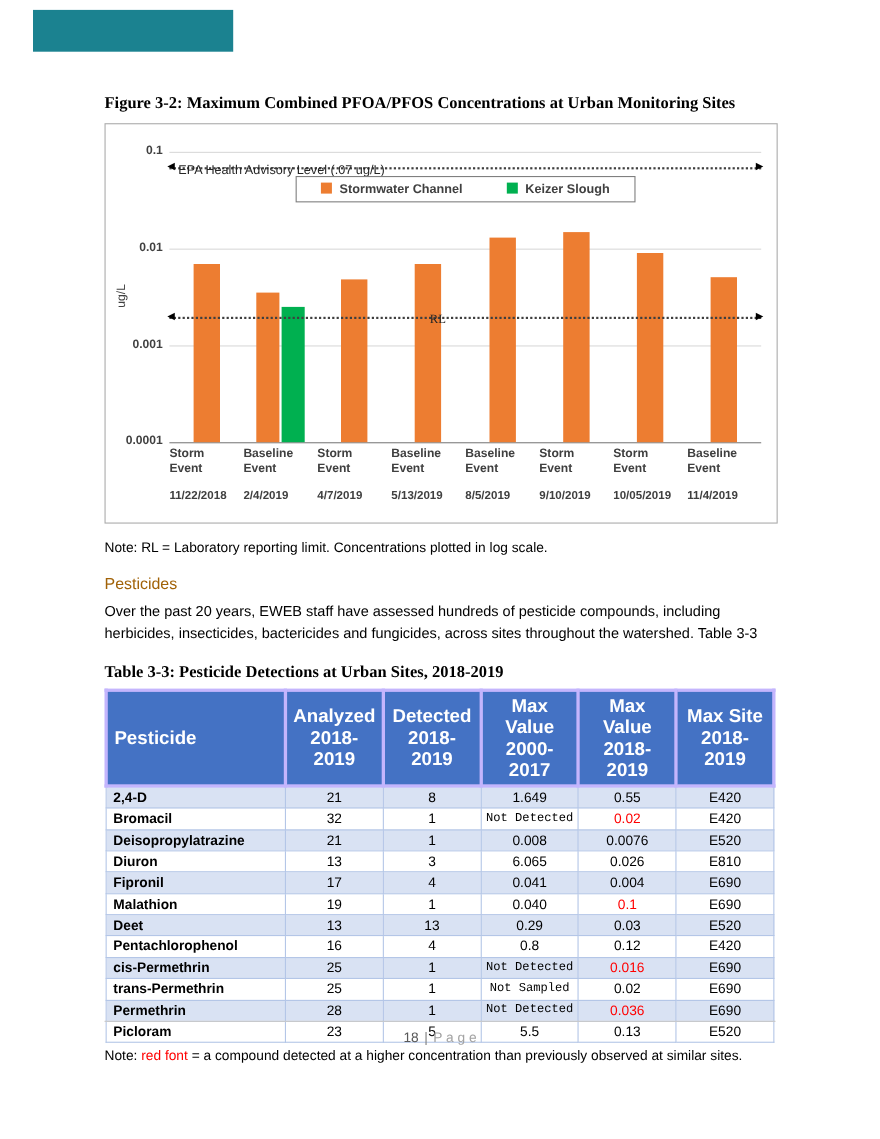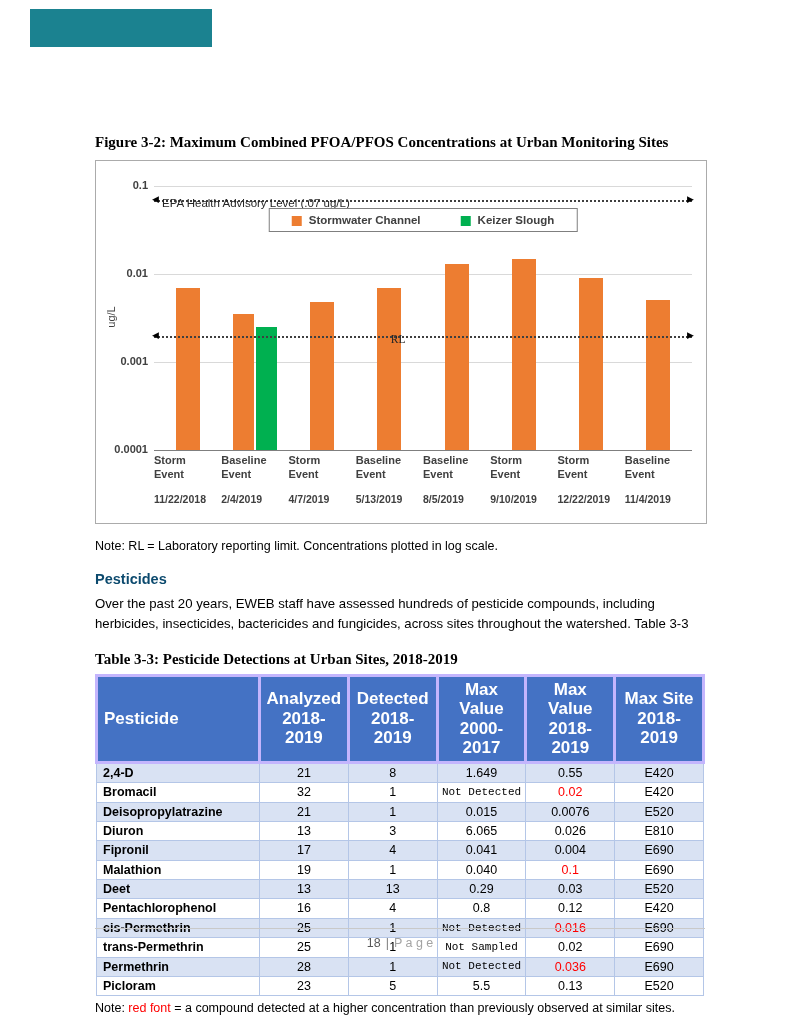--- a/index.html
+++ b/index.html
@@ -1,43 +1,43 @@
 <!DOCTYPE html>
 <html><head>
 <meta charset="utf-8">
 <style>
   html,body{margin:0;padding:0;}
   body{width:800px;height:1035px;background:#ffffff;font-family:"Liberation Sans",sans-serif;color:#000;}
   .page{position:relative;width:800px;height:1035px;overflow:hidden;background:#fff;}
   .band{position:absolute;left:30px;top:9px;width:182px;height:38px;}
   .content{position:absolute;left:95px;top:86px;width:612px;}
 
-  .fig-title{font-family:"Liberation Serif",serif;font-weight:bold;font-size:15px;color:#000;margin-top:48px;}
+  .fig-title{font-family:"Liberation Serif",serif;font-weight:bold;font-size:15px;color:#000;}
   .chart{position:relative;margin-top:9px;width:610px;height:362px;border:1px solid #ABABAB;background:#fff;}
   .ylabel{position:absolute;left:4px;top:150px;transform:rotate(-90deg);transform-origin:center;font-size:11px;color:#404040;}
   .plot{position:absolute;left:58px;top:25px;width:538px;height:264px;}
   .gridline{position:absolute;left:0;width:100%;height:0;border-top:1px solid #D9D9D9;}
   .gridline.axisline{border-top:1px solid #7F7F7F;}
   .ytick{position:absolute;left:-54px;width:48px;text-align:right;font-size:11px;font-weight:bold;color:#404040;}
   .bar{position:absolute;}
   .annot{position:absolute;left:0;width:100%;height:0;border-top:2px dotted #3F3F3F;}
   .annot .arr{position:absolute;top:-7px;font-size:9px;color:#000;line-height:1;}
   .annot .arr.l{left:-2px;}
   .annot .arr.r{right:-2px;}
   .annot-label{position:absolute;font-size:11.5px;color:#262626;white-space:nowrap;margin-top:14px;}
   .legend{position:absolute;top:22px;left:50%;transform:translateX(-50%);display:flex;gap:40px;align-items:center;border:1px solid #7F7F7F;background:#fff;padding:5px 22px;white-space:nowrap;z-index:5;}
-  .legend-item{display:flex;align-items:flex-end;gap:7px;font-size:11.5px;font-weight:bold;color:#404040;}
+  .legend-item{display:flex;align-items:flex-start;gap:7px;font-size:11.5px;font-weight:bold;color:#404040;}
   .swatch{width:10px;height:10px;display:inline-block;}
   .xlabels{position:absolute;left:0;top:292px;width:610px;height:66px;}
   .xcat{position:absolute;top:0;text-align:left;font-size:11px;color:#404040;}
   .xline{font-weight:bold;line-height:1.3;}
   .xdate{margin-top:11px;font-size:10.5px;font-weight:bold;white-space:nowrap;}
 
   .fig-note{margin-top:15px;font-size:12.5px;color:#000;}
-  .heading{margin:18px 0 0 0;font-size:14.5px;font-weight:bold;color:#0c4a6e;}
+  .heading{margin:18px 0 0 0;font-size:14.5px;font-weight:normal;color:#a16207;}
   .para{margin:7px 0 0 0;font-size:13.2px;line-height:1.5;color:#000;width:612px;}
   .tbl-title{margin-top:17px;font-family:"Liberation Serif",serif;font-weight:bold;font-size:15px;}
 
   .ptable{border-collapse:collapse;width:610px;margin-top:6px;font-size:12.5px;table-layout:fixed;}
   .ptable th{background:#4472C4;color:#fff;font-weight:bold;padding:3px 4px;border:3px solid #c4b5fd;font-size:17px;line-height:1.15;text-align:center;vertical-align:middle;}
   .ptable th:nth-child(1){width:150px;}
   .ptable th.first{text-align:left;padding-left:6px;}
   .ptable td{padding:2px 4px;text-align:center;border:1px solid #B4C6E7;line-height:1.15;}
   .ptable td.name{text-align:left;font-weight:bold;padding-left:6px;}
   .ptable tbody tr:nth-child(odd){background:#D9E2F3;}
@@ -127,21 +127,21 @@
             <div class="xdate">8/5/2019</div>
           </div>
           <div class="xcat" style="left: 394.25px; width: 67.25px;">
             <div class="xline">Storm</div>
             <div class="xline">Event</div>
             <div class="xdate">9/10/2019</div>
           </div>
           <div class="xcat" style="left: 461.5px; width: 67.25px;">
             <div class="xline">Storm</div>
             <div class="xline">Event</div>
-            <div class="xdate">12/22/2019</div>
+            <div class="xdate">10/05/2019</div>
           </div>
           <div class="xcat" style="left: 528.75px; width: 67.25px;">
             <div class="xline">Baseline</div>
             <div class="xline">Event</div>
             <div class="xdate">11/4/2019</div>
           </div>
         </div>
     </div>
 
     <div class="fig-note">Note: RL = Laboratory reporting limit. Concentrations plotted in log scale.</div>
@@ -193,21 +193,21 @@
             <td>32</td>
             <td>1</td>
             <td class="small">Not Detected</td>
             <td class="red">0.02</td>
             <td>E420</td>
           </tr>
           <tr>
             <td class="name">Deisopropylatrazine</td>
             <td>21</td>
             <td>1</td>
-            <td>0.015</td>
+            <td>0.008</td>
             <td>0.0076</td>
             <td>E520</td>
           </tr>
           <tr>
             <td class="name">Diuron</td>
             <td>13</td>
             <td>3</td>
             <td>6.065</td>
             <td>0.026</td>
             <td>E810</td>

